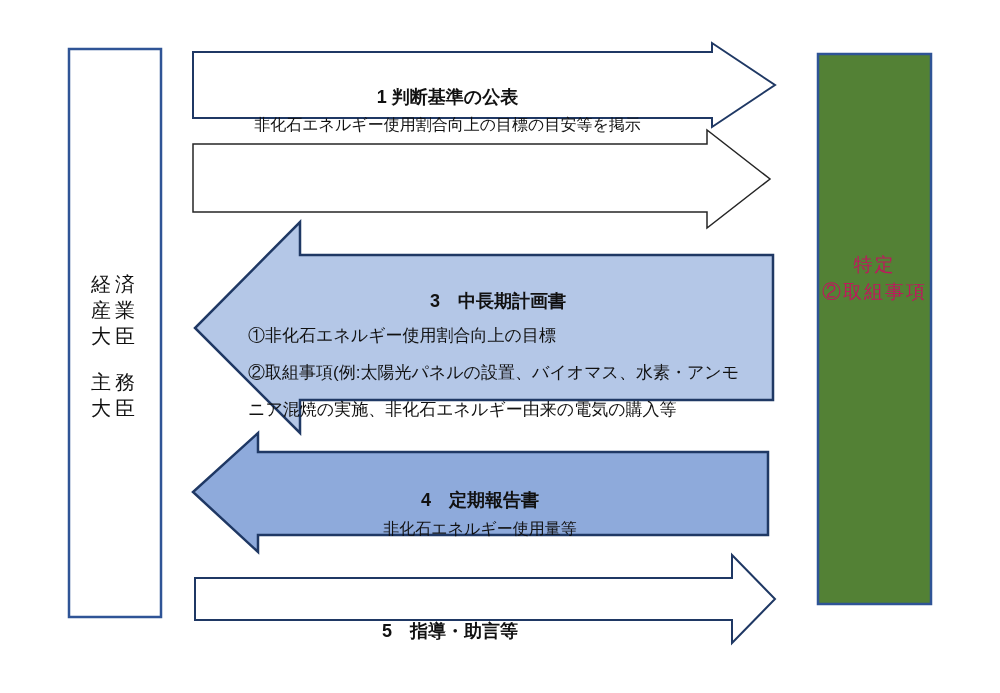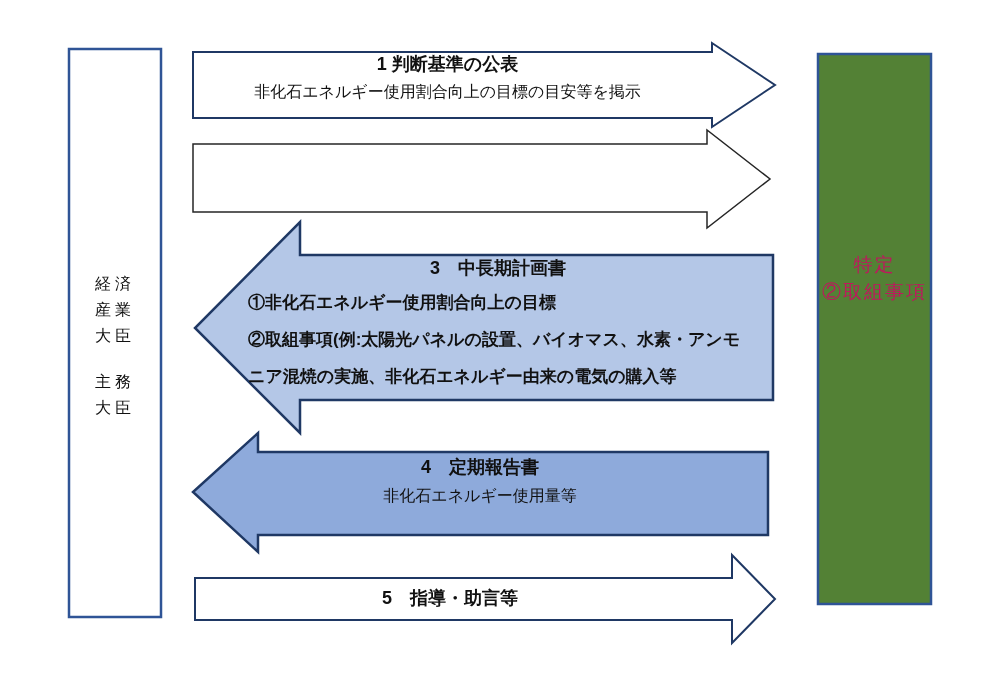--- a/index.html
+++ b/index.html
@@ -1,38 +1,38 @@
 <!DOCTYPE html>
 <html><head>
 <meta charset="utf-8">
 <style>
   html,body{margin:0;padding:0;background:#ffffff;}
   #canvas{
     position:relative;width:1000px;height:693px;background:#ffffff;
     font-family:"Liberation Sans",sans-serif;color:#111111;overflow:hidden;
   }
   #shapes{position:absolute;left:0;top:0;}
-  .txt{position:absolute;text-align:center;}
+  .txt{position:absolute;text-align:center;margin-top:33px;}
   .title{font-size:18px;font-weight:bold;line-height:22px;white-space:nowrap;}
   .sub{font-size:16px;line-height:20px;margin-top:7px;white-space:nowrap;}
   
   .a1{left:190px;top:53px;width:515px;}
   .a2{left:193px;top:146px;width:515px;}
   .a3{left:233px;top:257px;width:530px;}
-  .a3 .lines{text-align:left;padding-left:15px;margin-top:5px;font-size:17px;line-height:37px;font-weight:bold;}
+  .a3 .lines{text-align:left;padding-left:15px;margin-top:5px;font-size:17px;line-height:37px;}
   .a3 .lines div{white-space:nowrap;}
   .a4{left:200px;top:456px;width:560px;}
   .a4 .sub{margin-top:8px;}
   .a5{left:195px;top:587px;width:510px;}
   
   .minister{
     position:absolute;left:68px;top:48px;width:94px;height:570px;
     display:flex;flex-direction:column;align-items:center;justify-content:center;
     padding-top:25px;box-sizing:border-box;
-    font-size:16px;line-height:26px;letter-spacing:4px;color:#111111;
+    font-size:20px;line-height:26px;letter-spacing:4px;color:#111111;
   }
   .minister .spacer{height:20px;}
   
   .operator{
     position:absolute;left:817px;top:53px;width:115px;height:552px;
     display:flex;flex-direction:column;align-items:center;
     padding-top:198px;box-sizing:border-box;
     font-size:19px;line-height:27px;letter-spacing:2px;color:#be185d;
   }
 </style>

